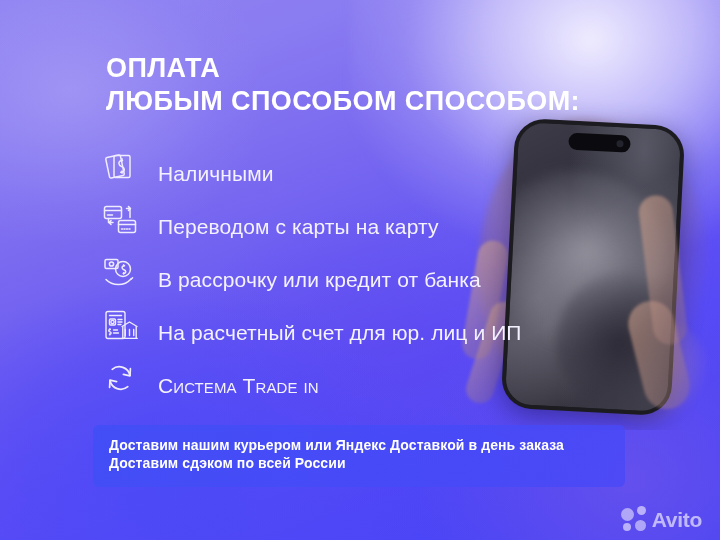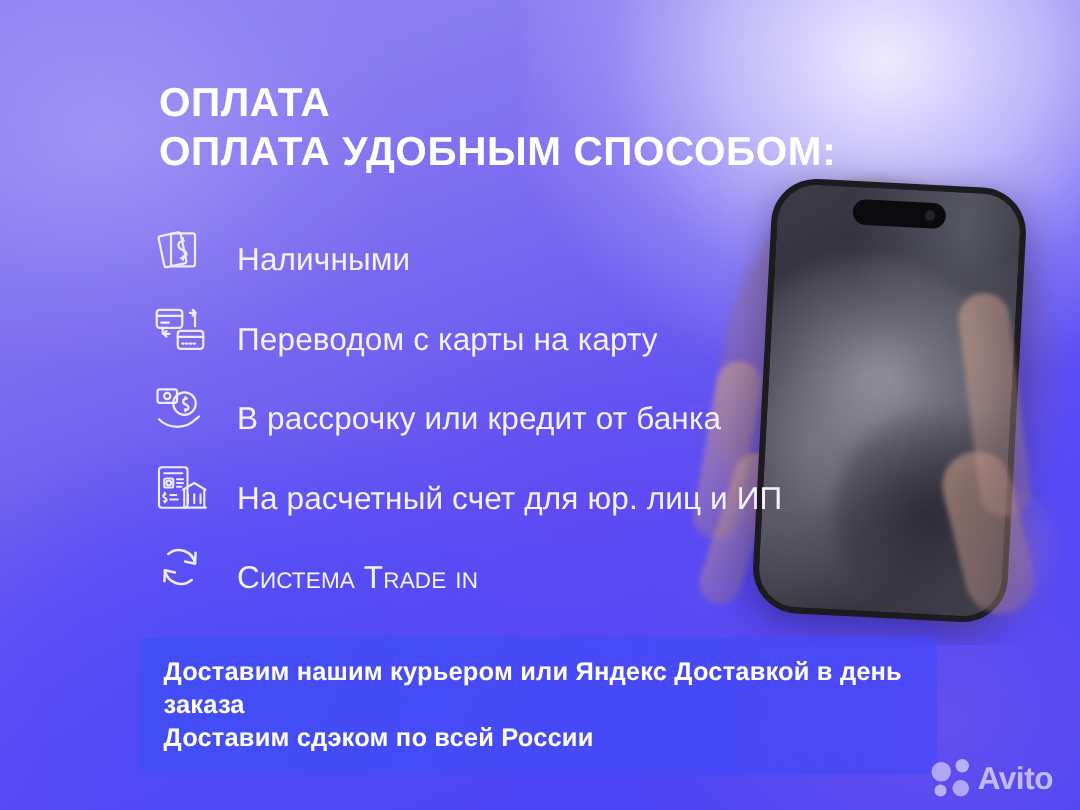--- a/index.html
+++ b/index.html
@@ -240,21 +240,21 @@
     left: 93px;
     top: 425px;
     width: 532px;
     padding: 12px 16px 14px 16px;
     box-sizing: border-box;
     border-radius: 6px;
     background: linear-gradient(115deg, rgba(66,78,246,0.92), rgba(72,72,248,0.80));
   }
   .delivery-line {
     color: #ffffff;
-    font-size: 17px;
+    font-size: 14px;
     font-weight: bold;
     line-height: 1.28;
     letter-spacing: 0.1px;
   }
   .delivery-line + .delivery-line { }
 
   
   .avito {
     position: absolute;
     right: 18px;
@@ -313,21 +313,21 @@
       <div class="island">
         <span class="island-cam"></span>
       </div>
     </div>
     <div class="finger f3"></div>
     <div class="finger f4"></div>
   </div>
 
   <div class="headline">
     <div>ОПЛАТА</div>
-    <div>ОПЛАТА УДОБНЫМ СПОСОБОМ:</div>
+    <div>ЛЮБЫМ СПОСОБОМ СПОСОБОМ:</div>
   </div>
 
   <div class="pay-list">
 
     <div class="pay-row">
       <span class="pay-icon">
         <svg width="34" height="34" viewBox="0 0 34 34" fill="none" stroke="#f0ecff" stroke-width="1.5" stroke-linecap="round" stroke-linejoin="round">
           <rect x="4.5" y="7" width="15" height="21" rx="1.5" transform="rotate(-12 12 17.5)"></rect>
           <rect x="11" y="6.5" width="16" height="22" rx="1.5"></rect>
           <path d="M19.5 11.5c-2.2 0-3.6 1.4-3.6 3.1 0 3.4 5.4 2.6 5.4 5.6 0 1.8-1.6 3-3.6 3"></path>

